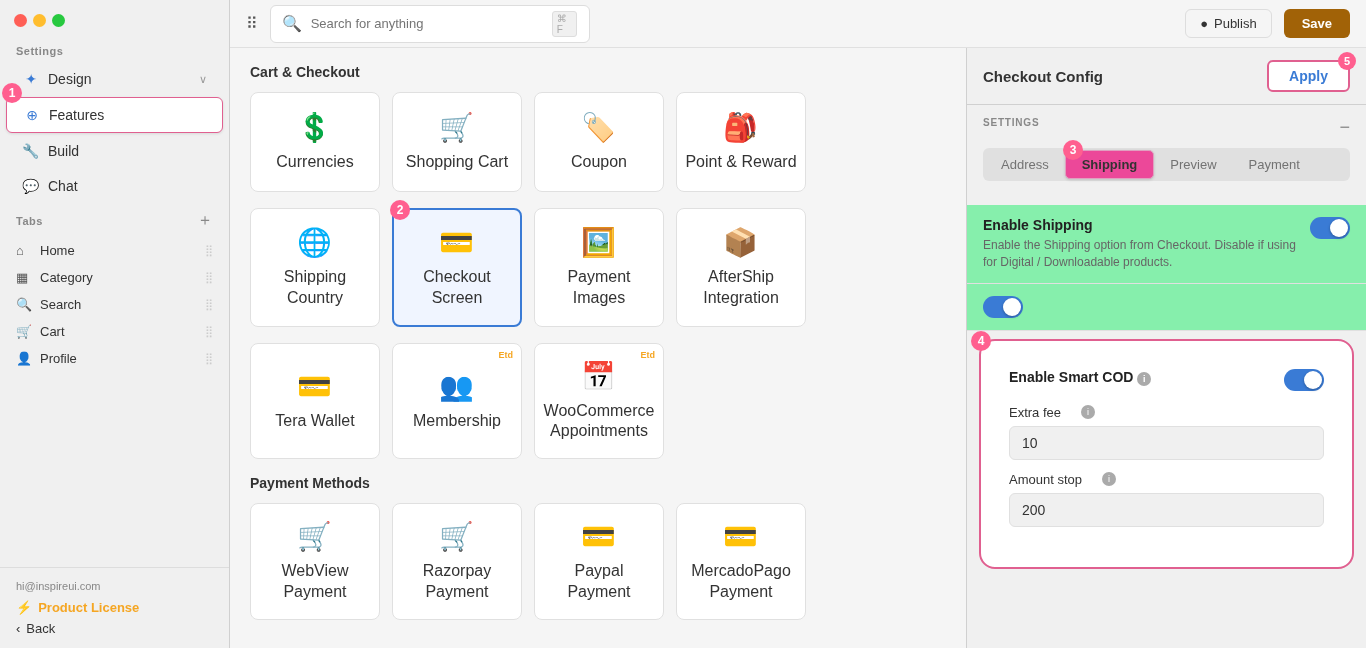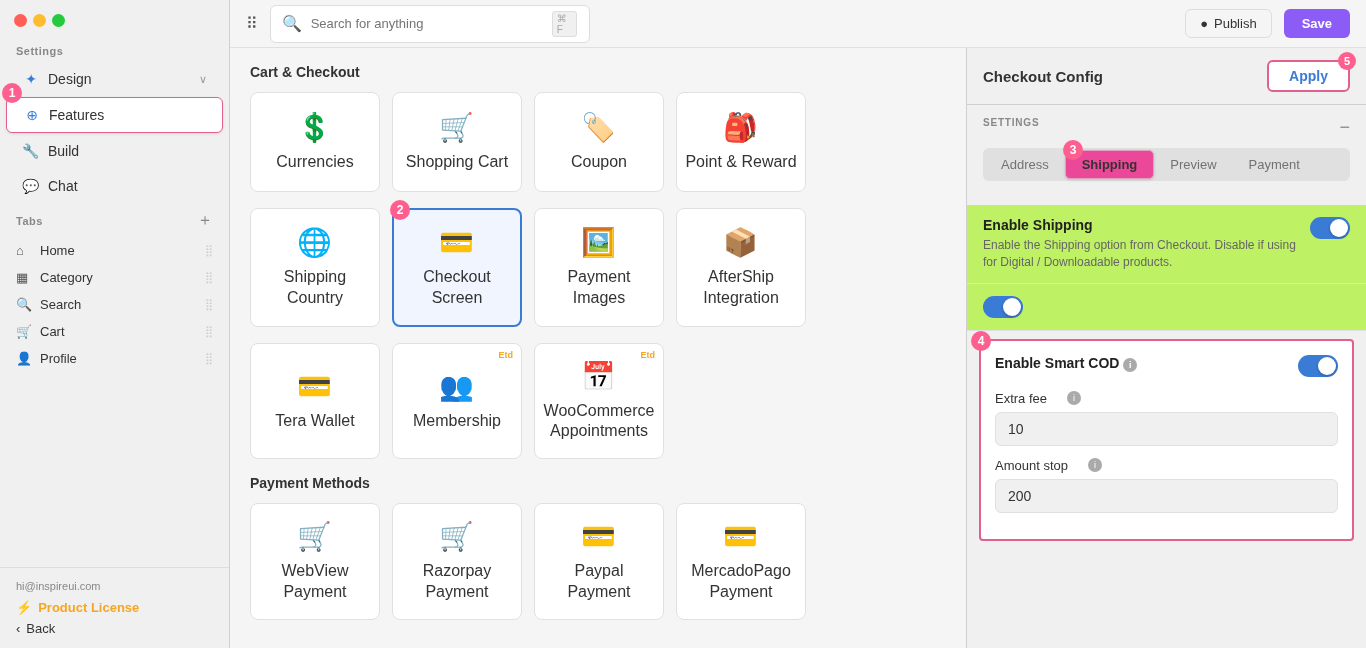--- a/index.html
+++ b/index.html
@@ -31,21 +31,21 @@
 
     
     .main { flex: 1; display: flex; flex-direction: column; background: #f5f5f5; overflow: hidden; }
     .topbar { display: flex; align-items: center; gap: 12px; padding: 8px 16px; background: #f5f5f5; border-bottom: 1px solid #e0e0e0; height: 48px; }
     .topbar-grid { color: #555; font-size: 16px; cursor: pointer; }
     .search-bar { display: flex; align-items: center; gap: 8px; background: #fff; border: 1px solid #ddd; border-radius: 6px; padding: 5px 12px; flex: 1; max-width: 320px; }
     .search-bar input { border: none; outline: none; font-size: 13px; color: #333; background: transparent; width: 100%; }
     .search-kbd { font-size: 10px; color: #aaa; background: #f0f0f0; border: 1px solid #ddd; border-radius: 3px; padding: 1px 4px; }
     .topbar-spacer { flex: 1; }
     .publish-btn { display: flex; align-items: center; gap: 6px; background: transparent; border: 1px solid #ddd; border-radius: 6px; padding: 6px 14px; font-size: 13px; color: #333; cursor: pointer; }
-    .save-btn { background: #8b5cf6; color: #fff; border: none; border-radius: 6px; padding: 7px 18px; font-size: 13px; font-weight: 600; cursor: pointer; }
+    .save-btn { background: #a16207; color: #fff; border: none; border-radius: 6px; padding: 7px 18px; font-size: 13px; font-weight: 600; cursor: pointer; }
 
     .content-area { display: flex; flex: 1; overflow: hidden; }
     .grid-area { flex: 1; padding: 16px 20px; overflow-y: auto; }
     .section-title { font-size: 14px; font-weight: 600; color: #333; margin-bottom: 12px; }
     .card-grid { display: grid; grid-template-columns: repeat(5, 130px); gap: 12px; margin-bottom: 16px; }
     .card { background: #fff; border-radius: 8px; border: 1px solid #e0e0e0; display: flex; flex-direction: column; align-items: center; justify-content: center; padding: 16px 8px; cursor: pointer; min-height: 100px; position: relative; }
     .card.selected { border: 2px solid #3a7bd5; background: #f0f5ff; }
     .card-icon { font-size: 28px; color: #3a7bd5; margin-bottom: 8px; }
     .card-label { font-size: 16px; color: #333; text-align: center; line-height: 1.3; }
     .card-badge { position: absolute; top: 6px; right: 8px; font-size: 9px; color: #f5a623; font-weight: 600; }
@@ -53,21 +53,21 @@
     
     .right-panel { width: 400px; background: #f0f0f0; border-left: 1px solid #d0d0d0; display: flex; flex-direction: column; flex-shrink: 0; }
     .panel-header { display: flex; align-items: center; justify-content: space-between; padding: 12px 16px; border-bottom: 1px solid #d0d0d0; }
     .panel-title { font-size: 15px; font-weight: 600; color: #333; }
     .panel-body { flex: 1; overflow-y: auto; padding: 0; }
     .settings-section { padding: 12px 16px 8px; }
     .settings-label { font-size: 10px; color: #888; font-weight: 700; letter-spacing: 0.8px; margin-bottom: 10px; }
     .tabs-row { display: flex; gap: 0; margin-bottom: 16px; background: #e0e0e0; border-radius: 6px; padding: 2px; }
     .tab-btn { padding: 6px 16px; font-size: 13px; border: none; background: transparent; cursor: pointer; border-radius: 5px; color: #737373; }
     .tab-btn.active { background: #ec4899; color: #333; font-weight: 700; box-shadow: 0 1px 3px rgba(0,0,0,0.15); border: 1.5px solid #e0a0c0; }
-    .setting-row { padding: 12px 16px; border-bottom: 1px solid #e0e0e0; display: flex; align-items: flex-start; justify-content: space-between; gap: 12px; background: #bef264; }
+    .setting-row { padding: 12px 16px; border-bottom: 1px solid #e0e0e0; display: flex; align-items: flex-start; justify-content: space-between; gap: 12px; background: #86efac; }
     .setting-row:last-child { border-bottom: none; }
     .setting-info { flex: 1; }
     .setting-title { font-size: 14px; font-weight: 600; color: #222; margin-bottom: 4px; }
     .setting-desc { font-size: 12px; color: #666; line-height: 1.4; }
     .setting-link { color: #3a7bd5; text-decoration: underline; cursor: pointer; }
     .toggle { width: 40px; height: 22px; background: #3a7bd5; border-radius: 11px; position: relative; flex-shrink: 0; cursor: pointer; }
     .toggle::after { content: ''; width: 18px; height: 18px; background: #fff; border-radius: 50%; position: absolute; top: 2px; right: 2px; box-shadow: 0 1px 3px rgba(0,0,0,0.3); }
     .info-icon { width: 14px; height: 14px; background: #aaa; border-radius: 50%; display: inline-flex; align-items: center; justify-content: center; font-size: 9px; color: #fff; }
     .field-group { margin-bottom: 12px; }
     .field-label { font-size: 13px; color: #333; margin-bottom: 6px; display: flex; align-items: center; gap: 20px; }
@@ -296,21 +296,21 @@
           </div>
           <div class="toggle"></div>
         </div>
 
         <div class="setting-row">
           <div class="toggle"></div>
         </div>
 
         <div style="position:relative; margin:8px 12px 12px;">
           <div class="badge-4" style="top:-8px; left:-8px;">4</div>
-          <div style="background:#fff; border:2px solid #e06090; border-radius:4px; padding:14px;">
+          <div style="background:#fff; border:2px solid #e06090; border-radius:16px; padding:28px;">
             <div style="display:flex; align-items:center; justify-content:space-between; margin-bottom:14px;">
               <div class="setting-title">
                 <span>Enable Smart COD</span>
                 <span class="info-icon">i</span>
               </div>
               <div class="toggle"></div>
             </div>
             <div class="field-group">
               <div class="field-label">
                 <span>Extra fee</span>

